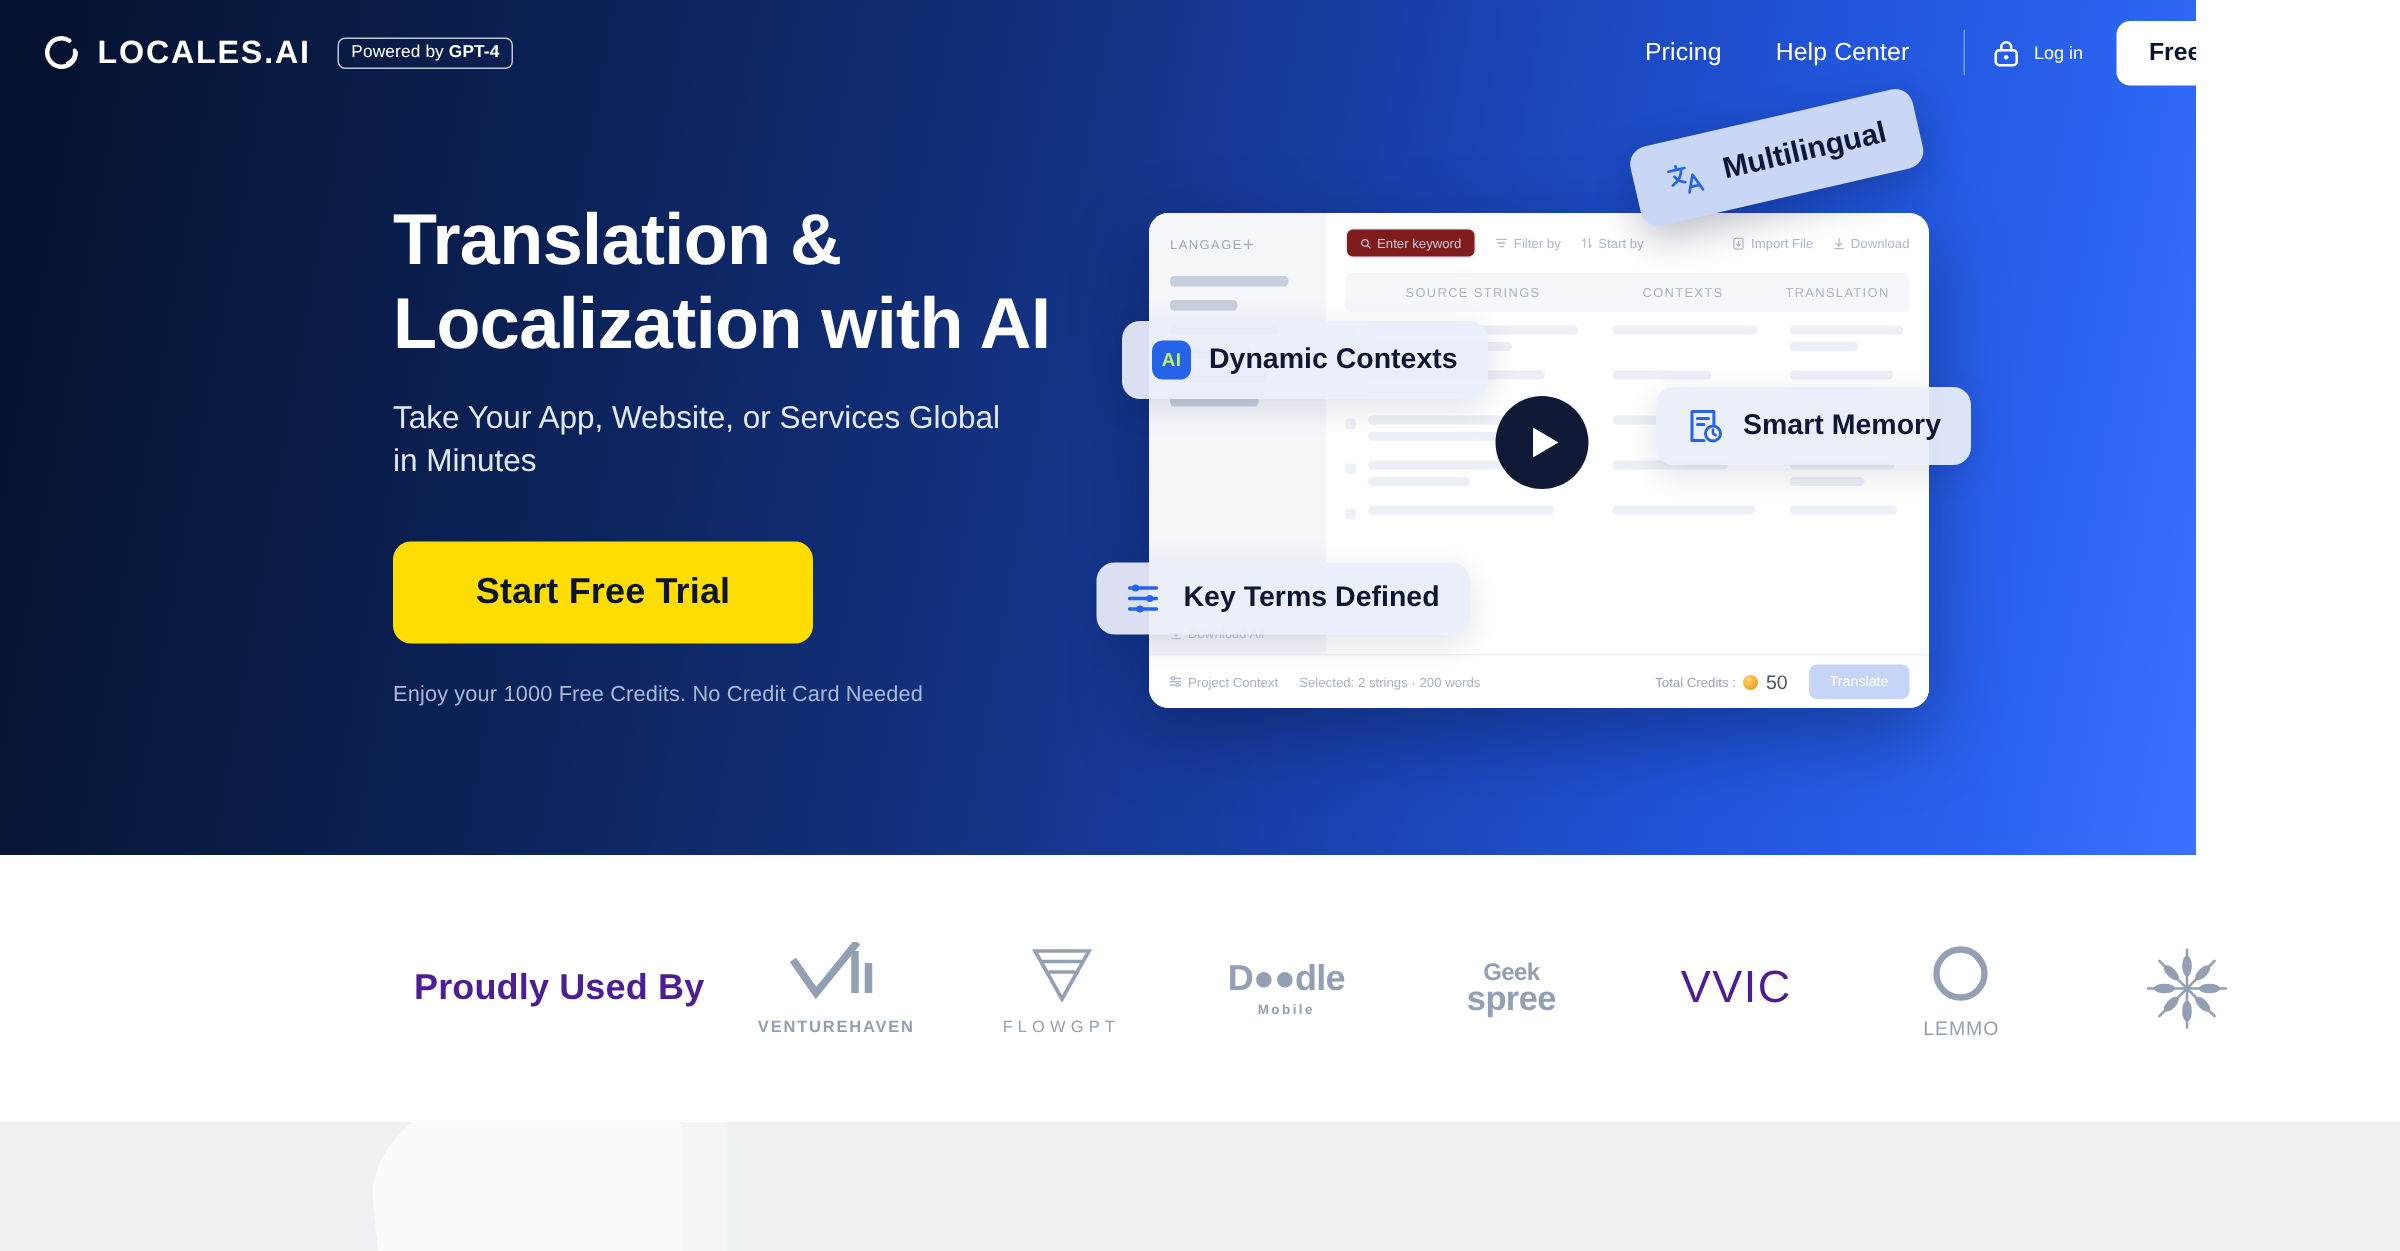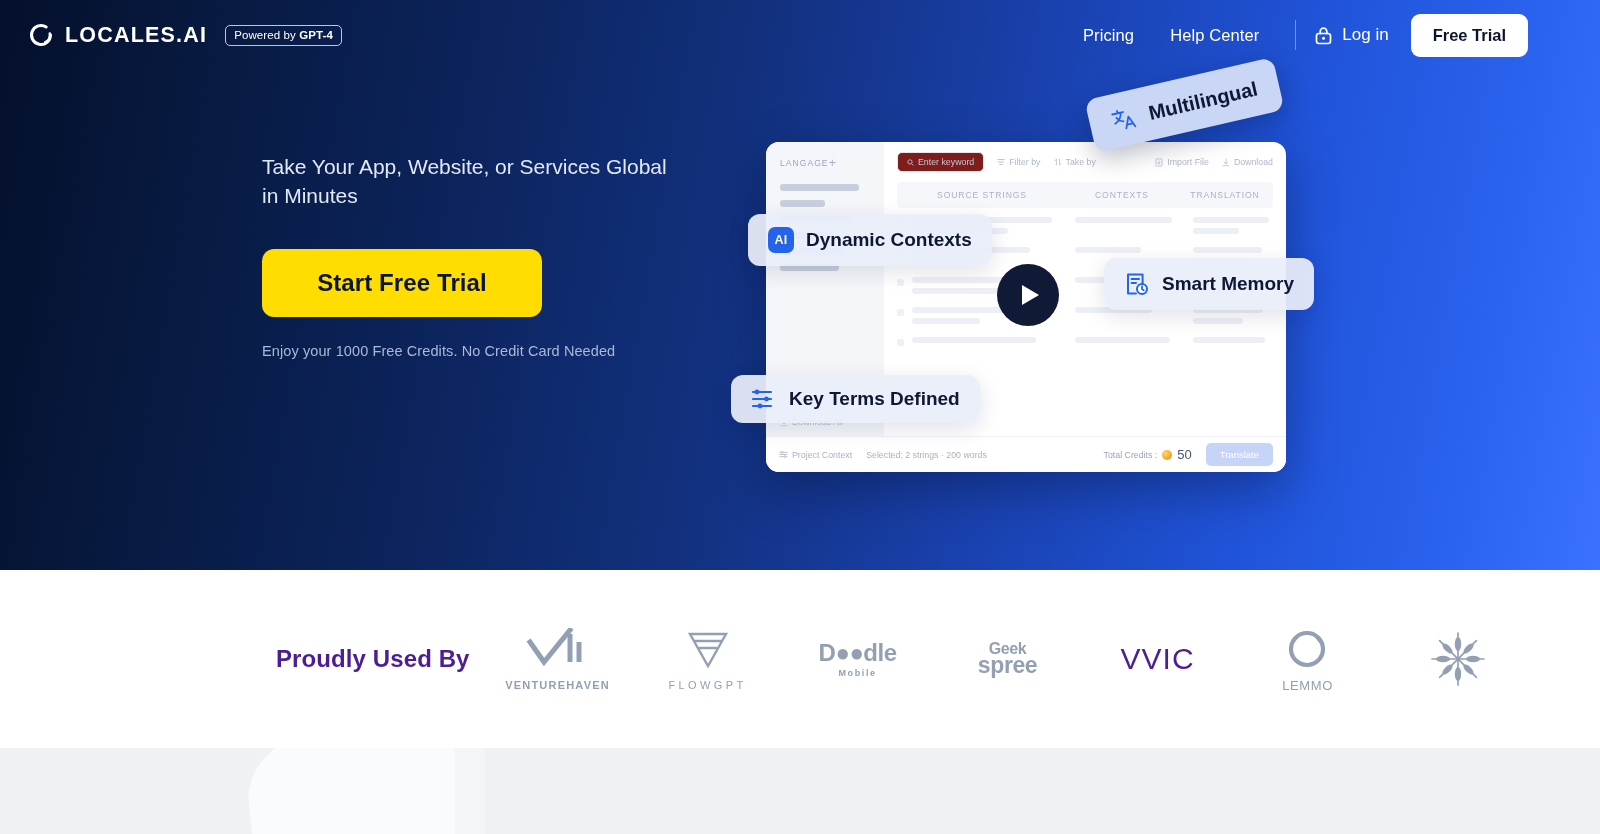--- a/index.html
+++ b/index.html
@@ -6,21 +6,21 @@
   html, body { width: 1600px; height: 834px; overflow: hidden; }
   body {
     font-family: "Liberation Sans", sans-serif;
     background: #ffffff;
     -webkit-font-smoothing: antialiased;
   }
 
   
   .hero {
     position: relative;
-    width: 1600px;
+    width: 1464px;
     height: 570px;
     background: linear-gradient(100deg,
         #040f2b 0%, #07183c 10%, #0b2257 26%,
         #12307d 45%, #1a42b0 63%, #2053d8 78%,
         #2a63f0 91%, #3a72ff 100%);
     overflow: hidden;
   }
 
   
   .nav {
@@ -55,21 +55,21 @@
     color: #ffffff; font-size: 16.5px; letter-spacing: .1px;
     padding: 0 18px; cursor: pointer; white-space: nowrap;
   }
   .nav-divider {
     width: 1px; height: 30px;
     background: rgba(255,255,255,.38);
     margin: 0 18px;
   }
   .nav-login {
     display: flex; align-items: center; gap: 9px;
-    color: #fff; font-size: 17px; cursor: pointer;
+    color: #fff; font-size: 12px; cursor: pointer;
     padding-right: 22px;
   }
   .nav-cta {
     background: #ffffff; color: #0b1530;
     font-size: 16.5px; font-weight: 700;
     border-radius: 9px;
     padding: 12px 22px;
     cursor: pointer; white-space: nowrap;
     border: none;
     font-family: inherit;
@@ -256,21 +256,21 @@
     font-size: 20px;
     padding: 14px 22px;
     box-shadow: 0 8px 26px rgba(4,14,48,.28);
   }
   .badge-dynamic { left: 748px; top: 214px; }
   .badge-smart   { left: 1104px; top: 258px; }
   .badge-keyterms{ left: 731px; top: 375px; }
 
   .ai-chip {
     width: 26px; height: 26px; border-radius: 7px;
-    background: #2563eb; color: #fef9c3;
+    background: #2563eb; color: #bef264;
     font-size: 12.5px; font-weight: 700;
     display: flex; align-items: center; justify-content: center;
     letter-spacing: .3px;
   }
 
   
   .logos {
     position: relative;
     width: 1600px; height: 178px;
     background: #ffffff;
@@ -343,20 +343,22 @@
           <path d="M6.2 8.5V6.4a3.3 3.3 0 0 1 6.6 0v2.1" fill="none" stroke="#fff" stroke-width="1.7" stroke-linecap="round"></path>
           <circle cx="9.5" cy="13.2" r="1.5" fill="#fff"></circle>
         </svg>
         <span>Log in</span>
       </span>
       <button class="nav-cta">Free Trial</button>
     </div>
   </nav>
 
   <div class="hero-copy">
+    <h1 class="hero-title">Translation &amp;
+Localization with AI</h1>
     <p class="hero-sub">Take Your App, Website, or Services Global
 in Minutes</p>
     <button class="hero-btn">Start Free Trial</button>
     <div class="hero-note">Enjoy your 1000 Free Credits. No Credit Card Needed</div>
   </div>
 
   <div class="mock-wrap">
     <div class="mock">
       <div class="mock-body">
 
@@ -385,21 +387,21 @@
             <span class="tb-item">
               <svg width="8" height="8" viewBox="0 0 10 10">
                 <path d="M1 2h8M2 5h6M3.4 8h3.2" stroke="#b4bcca" stroke-width="1.1" stroke-linecap="round"></path>
               </svg>
               <span>Filter by</span>
             </span>
             <span class="tb-item">
               <svg width="8" height="8" viewBox="0 0 10 10">
                 <path d="M3 8.6V1.6M3 1.6 1.4 3.3M7 1.4v7M7 8.6l1.6-1.7" stroke="#b4bcca" stroke-width="1" stroke-linecap="round" fill="none"></path>
               </svg>
-              <span>Take by</span>
+              <span>Start by</span>
             </span>
             <span class="tb-spacer"></span>
             <span class="tb-item">
               <svg width="8" height="9" viewBox="0 0 10 11">
                 <rect x="1.2" y="1" width="7.6" height="9" rx="1.2" fill="none" stroke="#b4bcca" stroke-width="1"></rect>
                 <path d="M5 3.4v4M3.4 5.8 5 7.4l1.6-1.6" stroke="#b4bcca" stroke-width="1" fill="none" stroke-linecap="round"></path>
               </svg>
               <span>Import File</span>
             </span>
             <span class="tb-item">

